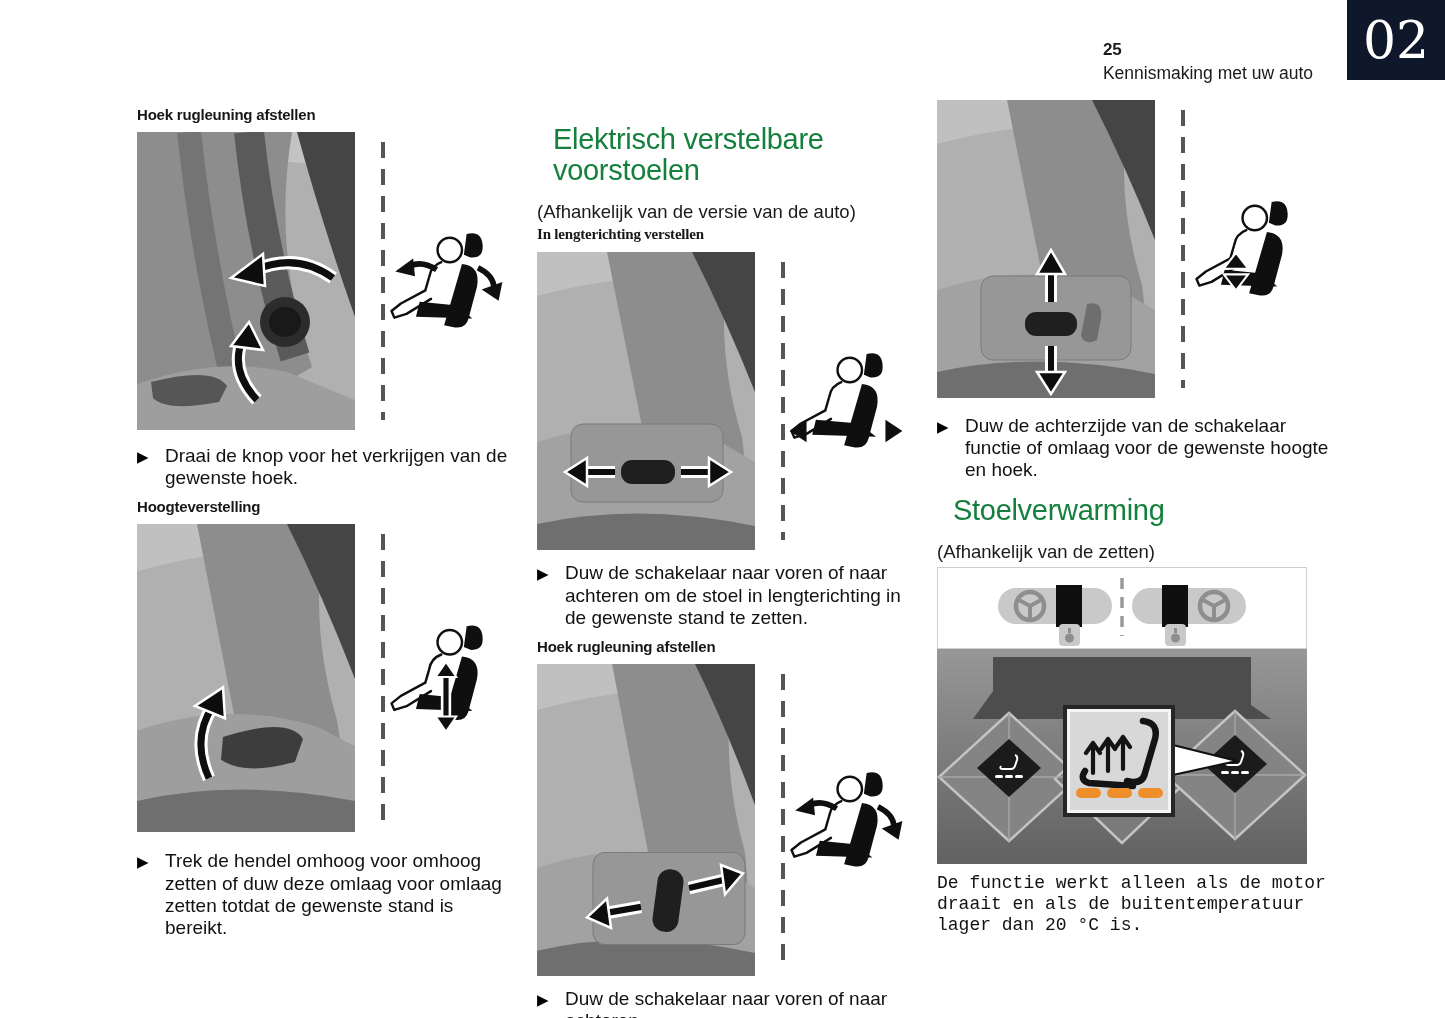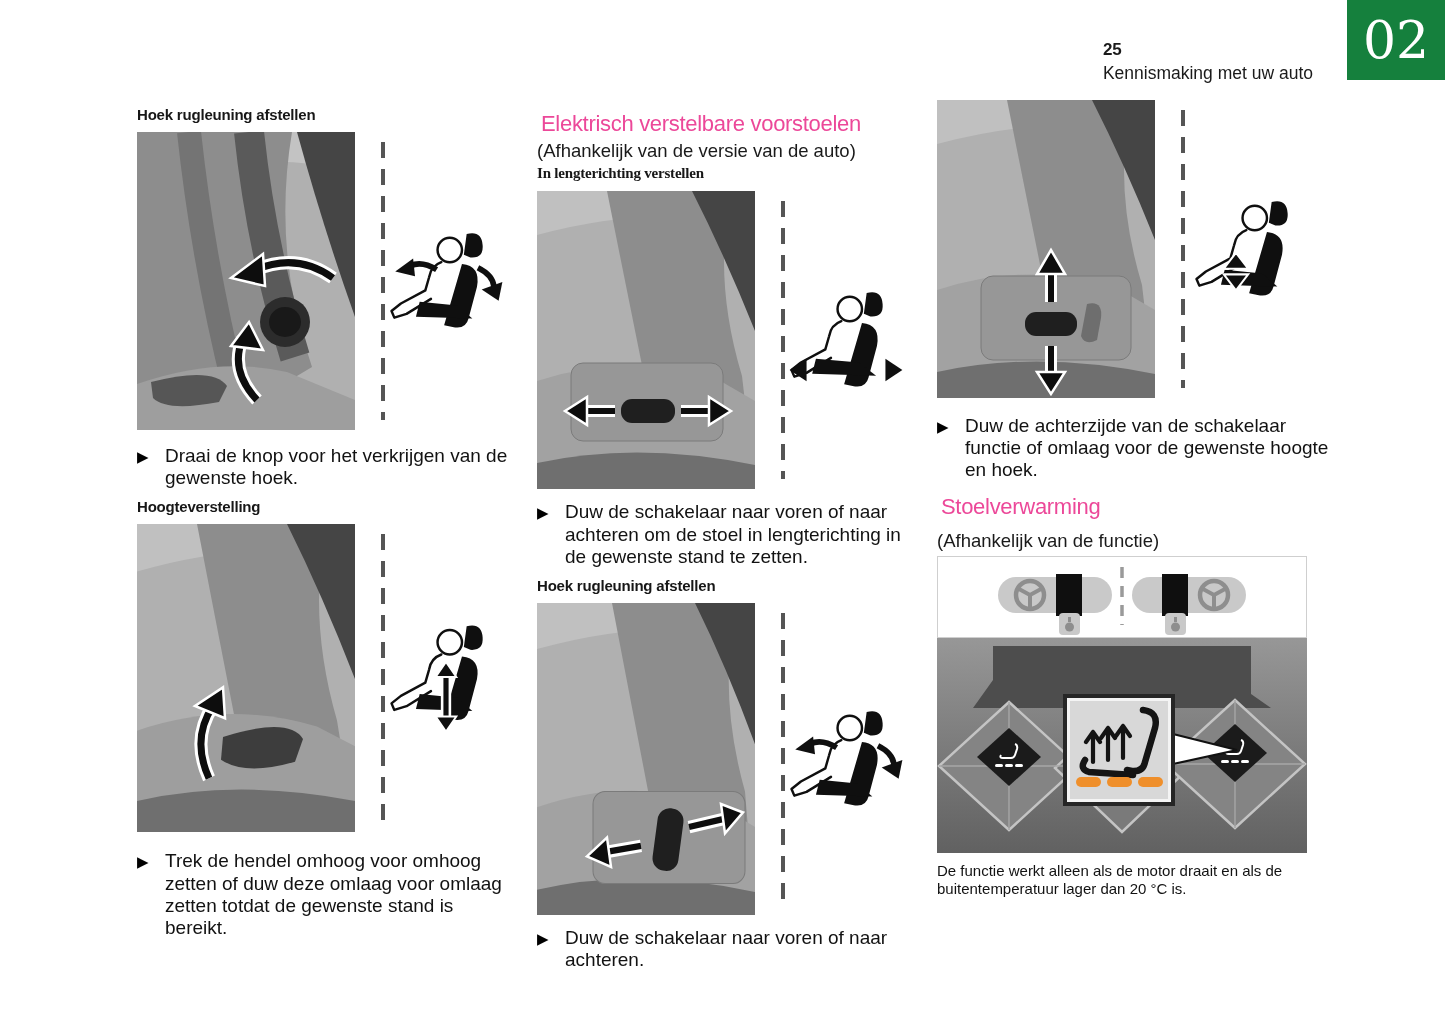--- a/index.html
+++ b/index.html
@@ -5,36 +5,36 @@
   html,body{margin:0;padding:0;}
   body{
     width:1445px;height:1018px;position:relative;background:#ffffff;
     font-family:"Liberation Sans", sans-serif;color:#1a1a1a;overflow:hidden;
   }
   .col{position:absolute;}
   .col-left{left:137px;top:106px;width:383px;}
   .col-mid{left:537px;top:108px;width:383px;}
   .col-right{left:937px;top:100px;width:393px;}
   .h3{font-size:15px;font-weight:700;letter-spacing:-0.2px;margin:0 0 9px 0;color:#171717;}
-  .big{font-size:22px;font-weight:400;line-height:1.06;margin:4px;color:#ec4899;letter-spacing:-0.3px;}
+  .big{font-size:29px;font-weight:400;line-height:1.06;margin:16px;color:#15803d;letter-spacing:-0.3px;}
   .sub{font-size:18.5px;margin:5px 0 3px 0;color:#1a1a1a;}
   .bullet{display:flex;font-size:19px;line-height:1.17;color:#121212;margin:15px 0 9px 0;}
   .bullet .mk{flex:0 0 28px;font-size:15px;padding-top:3px;color:#000;}
-  .note{font-size:15px;line-height:1.17;color:#121212;margin-top:9px;}
+  .note{font-size:18px;line-height:1.17;color:#121212;margin-top:9px;font-family:Liberation Mono, monospace;}
   .fig{display:flex;position:relative;margin:0 0 7px 0;}
   .photo{flex:0 0 218px;}
   .photo svg{display:block;width:218px;height:100%;}
   .side{flex:1;position:relative;display:flex;align-items:center;justify-content:center;}
   .dashline{position:absolute;left:26px;top:10px;bottom:10px;width:3.5px;
     background:repeating-linear-gradient(#555 0 16px, transparent 16px 27px);}
   .picto{position:relative;left:8px;}
   .hdr{position:absolute;top:40px;right:132px;text-align:left;}
   .hdr .pn{font-size:17px;font-weight:700;margin-bottom:3px;}
   .hdr .bc{font-size:17.5px;}
-  .chtab{position:absolute;top:0;right:0;width:98px;height:80px;background:#15803d;
+  .chtab{position:absolute;top:0;right:0;width:98px;height:80px;background:#0f172a;
     display:flex;align-items:center;justify-content:center;}
   .chtab span{font-family:"DejaVu Serif", serif;font-size:52px;color:#ffffff;line-height:1;}
   .heatstrip{border:1px solid #cfcfcf;background:#fff;}
   .heatstrip svg,.dashphoto svg{display:block;}
 </style>
 </head>
 <body>
 
 <div class="hdr">
   <div class="pn">25</div>
@@ -265,21 +265,21 @@
       </svg>
     </div>
   </div>
 
   <div class="bullet" style="margin-top:17px;">
     <span class="mk">▶</span>
     <span>Duw de achterzijde van de schakelaar functie of omlaag voor de gewenste hoogte en hoek.</span>
   </div>
 
   <h2 class="big" style="margin-top:13px;">Stoelverwarming</h2>
-  <div class="sub" style="margin-top:12px;">(Afhankelijk van de functie)</div>
+  <div class="sub" style="margin-top:12px;">(Afhankelijk van de zetten)</div>
 
   <div style="margin-top:4px;width:370px;">
     <div class="heatstrip">
       <svg width="368" height="80" viewBox="0 0 368 80">
         <g>
           <rect x="60" y="20" width="114" height="36" rx="18" fill="#c9c9c9"></rect>
           <circle cx="92" cy="38" r="14" fill="none" stroke="#8e8e8e" stroke-width="4.5"></circle>
           <path d="M92 38 L92 50 M81 32 L92 38 L103 32" stroke="#8e8e8e" stroke-width="4" fill="none"></path>
           <rect x="118" y="17" width="26" height="42" fill="#0f0f0f"></rect>
           <rect x="121" y="56" width="21" height="22" rx="4" fill="#c9c9c9"></rect>

